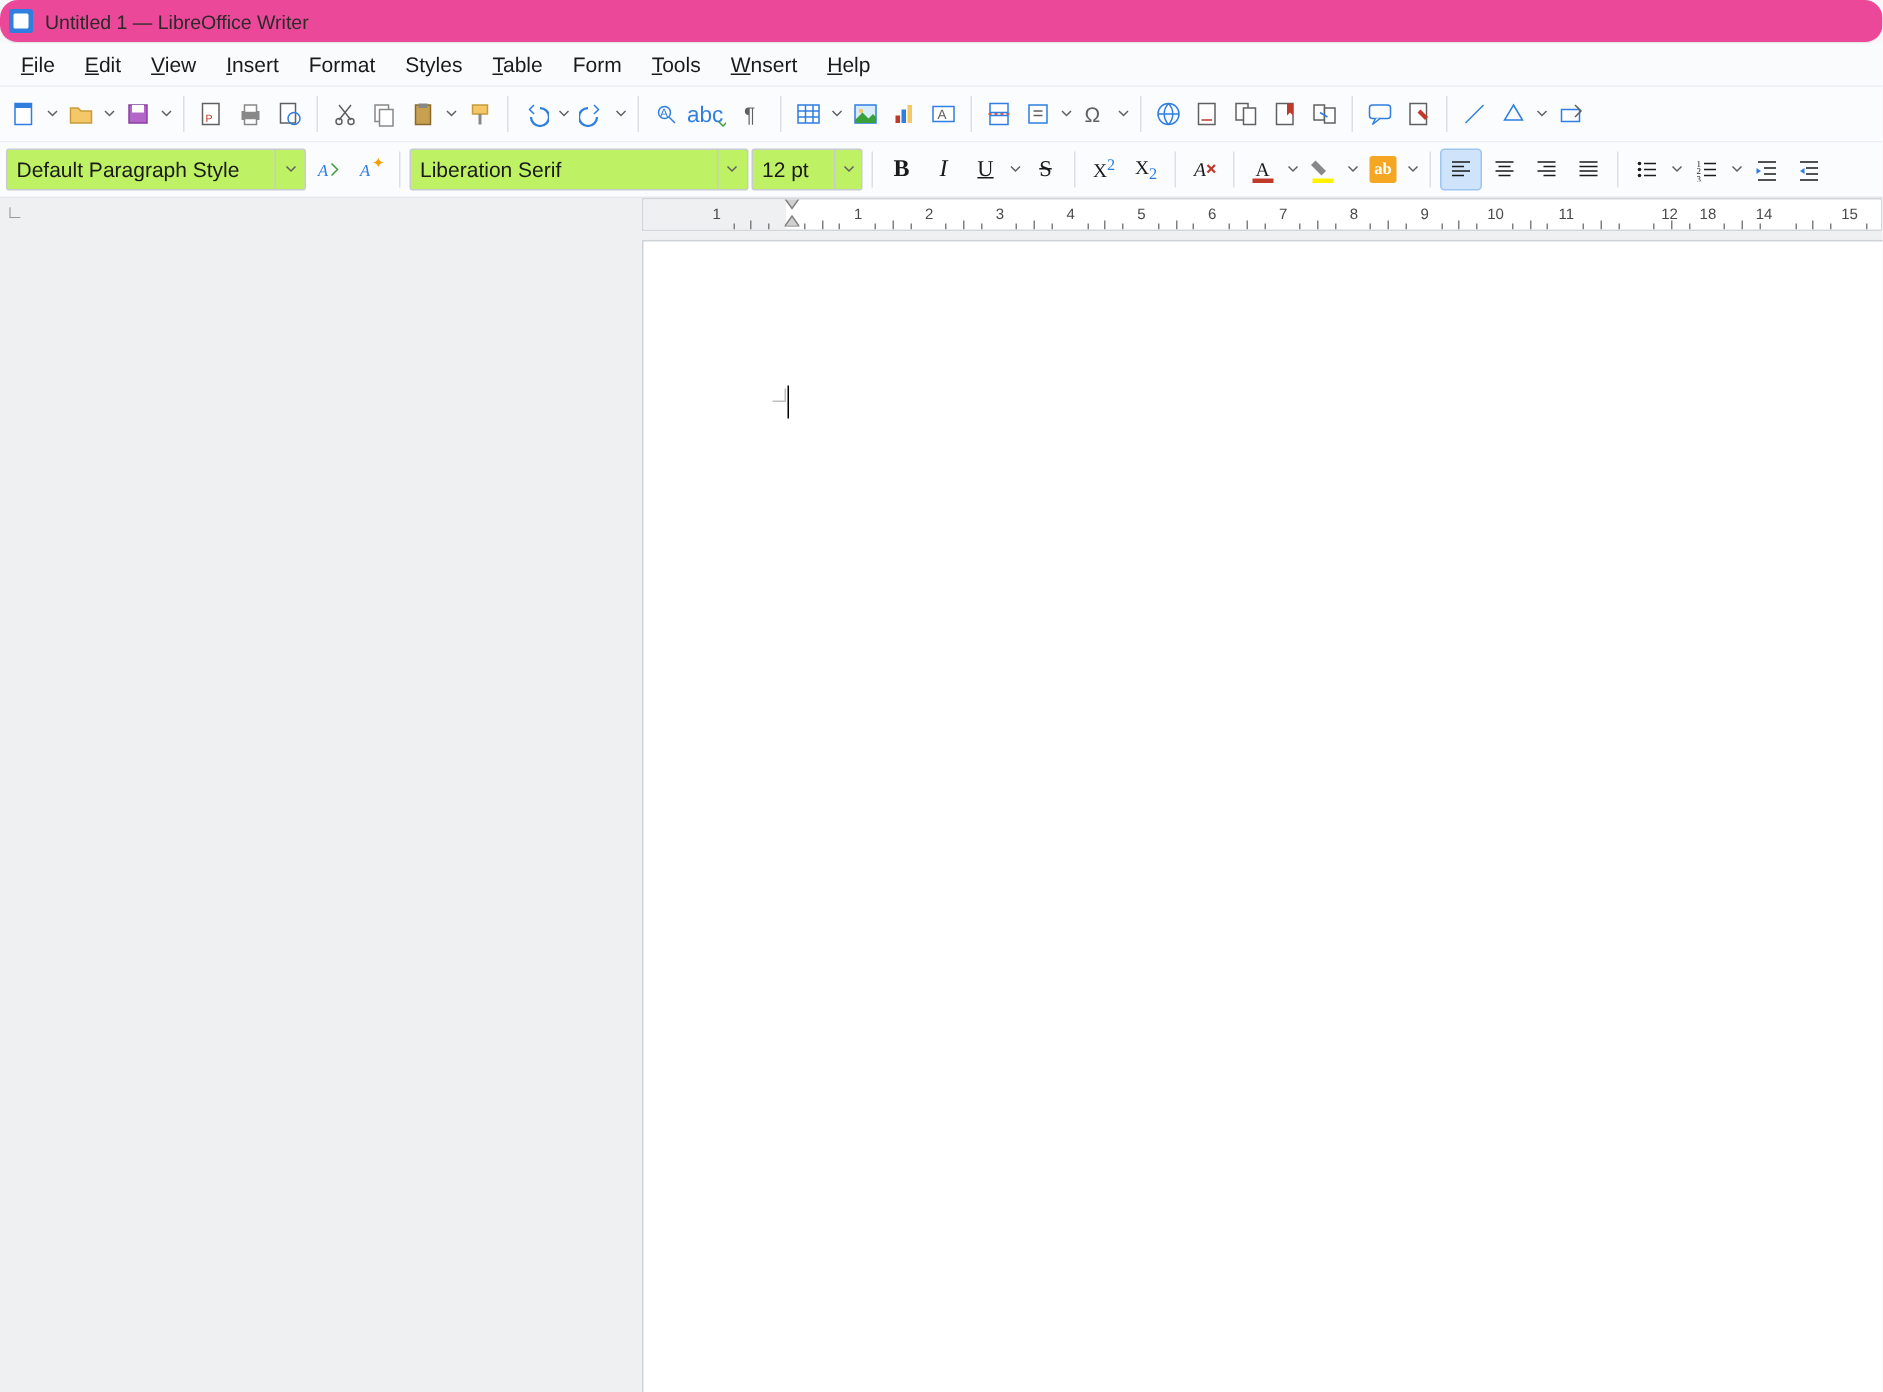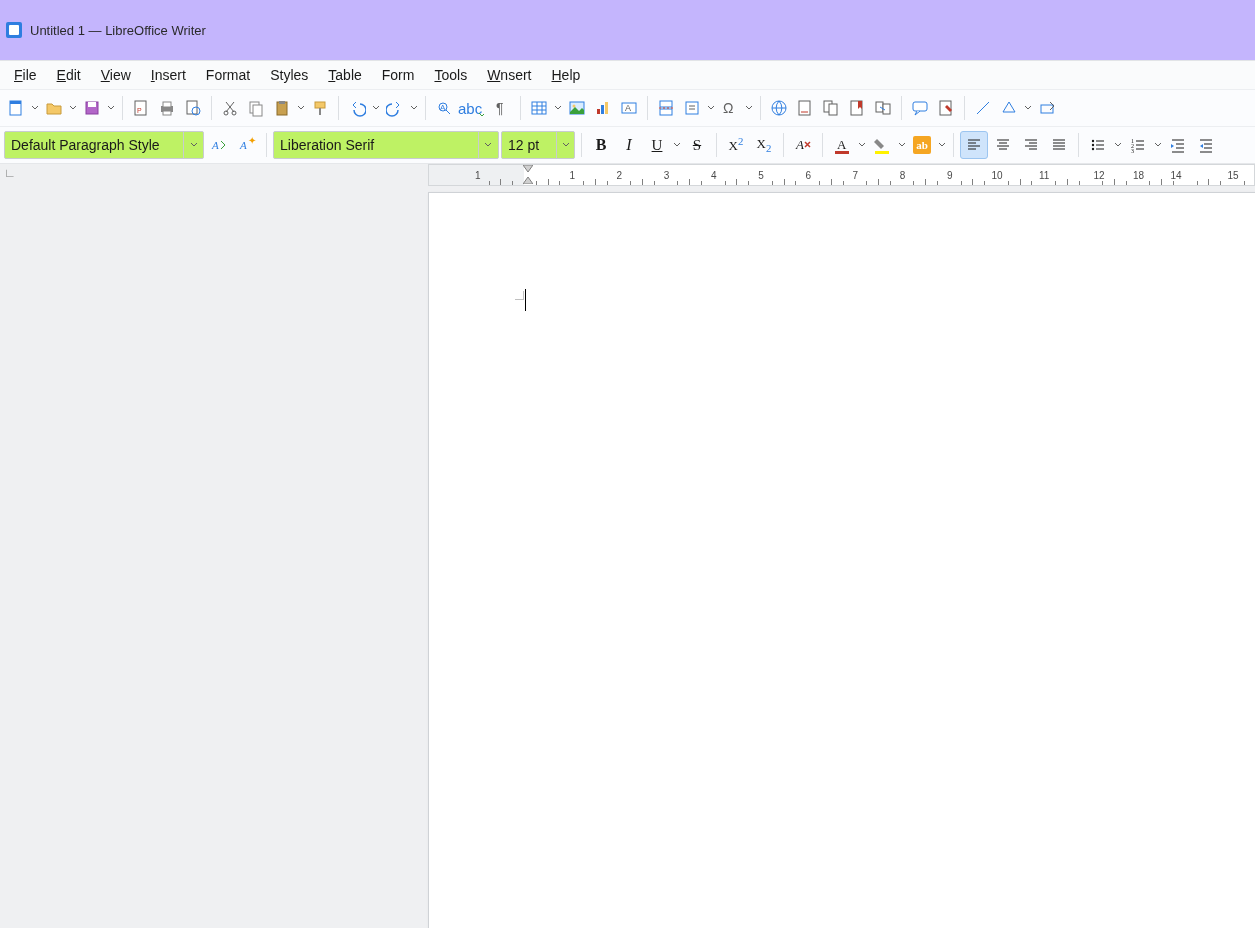--- a/index.html
+++ b/index.html
@@ -1,16 +1,16 @@
 <!DOCTYPE html>
 <html><head>
 <meta charset="utf-8">
 <style>
   html,body{margin:0;padding:0;font-family:"Segoe UI",Arial,sans-serif;font-size:13px;color:#202020;background:#f7f8fa;width:1255px;height:928px;overflow:hidden;}
-  .titlebar{height:28px;background:#c4b5fd;display:flex;align-items:center;padding:16px 6px;border-bottom:1px solid #e2e4e7;}
+  .titlebar{height:28px;background:#ec4899;display:flex;align-items:center;padding:0 6px;border-bottom:1px solid #e2e4e7;border-radius:12px;}
   .titlebar .app-icon{width:16px;height:16px;background:#2f7ee0;border-radius:2px;margin-right:8px;position:relative;}
   .titlebar .app-icon::after{content:"";position:absolute;left:3px;top:3px;right:3px;bottom:3px;background:#fff;border-radius:1px;}
   .titlebar .title{font-size:13px;color:#2a2a2a;}
   .menubar{height:28px;background:#fafbfc;display:flex;align-items:center;padding:0 4px;border-bottom:1px solid #eceef1;}
   .menubar .menu-item{padding:3px 10px;font-size:14px;color:#1a1a1a;border-radius:3px;}
   .menubar .menu-item .accel{text-decoration:underline;}
   .toolbar{height:36px;background:#fbfcfe;display:flex;align-items:center;padding:0 4px;border-bottom:1px solid #eceef1;gap:2px;}
   .tbtn{width:24px;height:24px;display:flex;align-items:center;justify-content:center;border-radius:3px;color:#3a6ea5;}
   .tbtn svg{display:block;}
   .sep{width:1px;height:24px;background:#dcdfe3;margin:0 4px;}
@@ -556,21 +556,21 @@
       </div>
       <div class="tick-line" style="left: 578.8px;"></div>
       <div class="tick-line m" style="left: 590.6px;"></div>
       <div class="tick-line" style="left: 602.4px;"></div>
       <div class="tick" style="left: 610.2px; width: 10px;">
         <span class="num">11</span>
       </div>
       <div class="tick-line" style="left: 626px;"></div>
       <div class="tick-line m" style="left: 637.8px;"></div>
       <div class="tick-line" style="left: 649.6px;"></div>
-      <div class="tick" style="left: 665px; width: 10px;">
+      <div class="tick" style="left: 679px; width: 10px;">
         <span class="num">12</span>
       </div>
       <div class="tick-line" style="left: 673.2px;"></div>
       <div class="tick-line m" style="left: 685px;"></div>
       <div class="tick-line" style="left: 696.8px;"></div>
       <div class="tick" style="left: 704.6px; width: 10px;">
         <span class="num">18</span>
       </div>
       <div class="tick-line" style="left: 720.4px;"></div>
       <div class="tick-line m" style="left: 732.2px;"></div>

